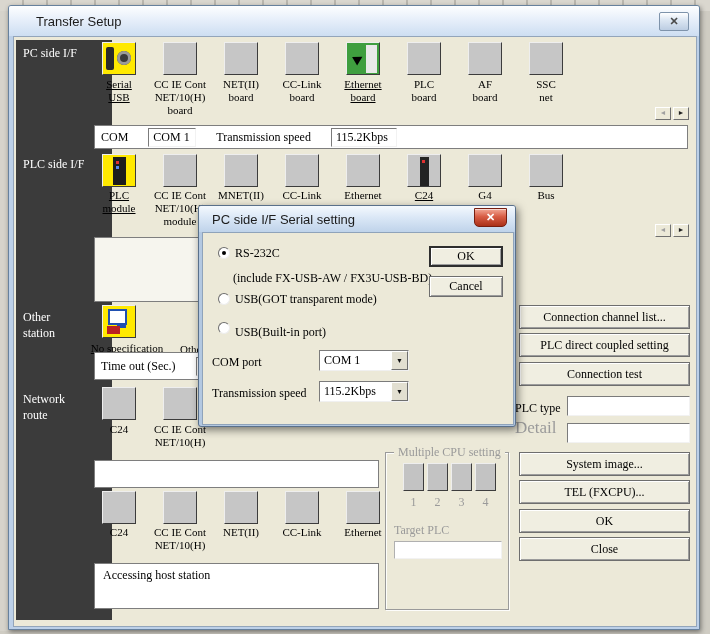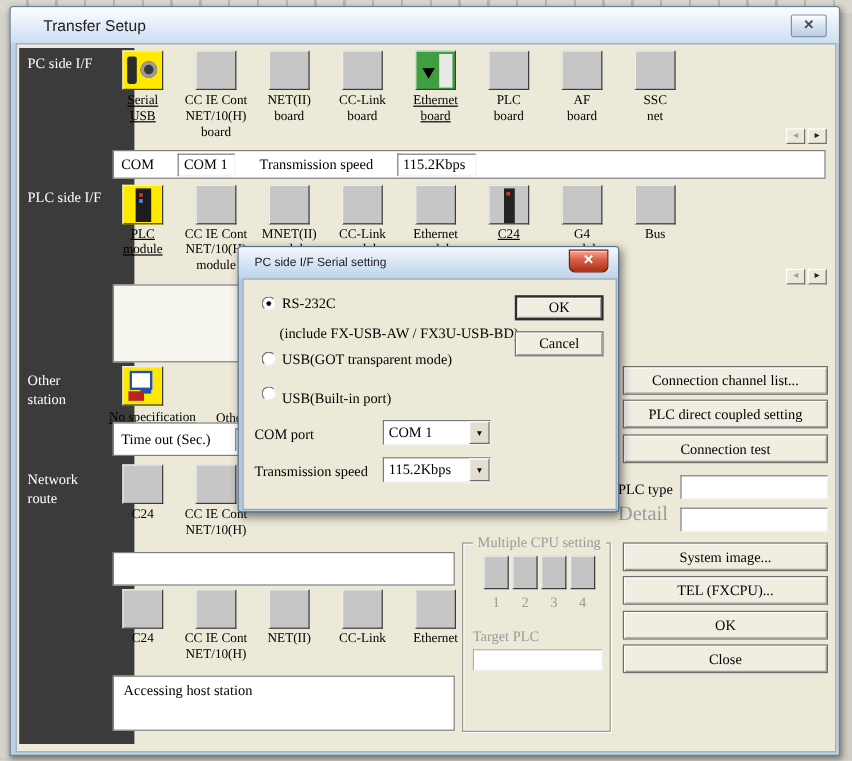--- a/index.html
+++ b/index.html
@@ -87,21 +87,21 @@
         border:1px solid;border-color:#eee #3c3c3c #3c3c3c #eee}
   .slotnum{position:absolute;width:21px;text-align:center;color:#9a9a9a;font-size:12px}
 
   
   .dlg{position:absolute;left:184px;top:168px;width:318px;height:222px;z-index:10;
        background:#b3c8e1;border:1px solid #59708b;border-radius:3px;
        box-shadow:2px 3px 8px rgba(0,0,0,.5)}
   .dtitle{height:26px;display:flex;align-items:center;
           background:linear-gradient(#f4f9fe,#dae7f6 45%,#bfd3ea);
           border-radius:2px 2px 0 0;font-family:"Liberation Sans",sans-serif;
-          font-size:10px;color:#1c1c1c;padding-left:13px}
+          font-size:13px;color:#1c1c1c;padding-left:13px}
   .redx{position:absolute;right:8px;top:2px;width:33px;height:19px;
         background:linear-gradient(#f2a896,#d85d45 45%,#aa3018);
         border:1px solid #771e10;border-radius:0 0 5px 5px;color:#fff;
         font-size:11px;font-weight:bold;text-align:center;line-height:17px;
         box-shadow:inset 0 1px 0 rgba(255,255,255,.55);cursor:default}
   .dbody{position:absolute;left:3px;top:26px;width:312px;height:193px;
          background:#ece9d8;border:1px solid #8fa3ba}
   .radio{position:absolute;width:12px;height:12px;border-radius:50%;background:#fff;
          border:1px solid;border-color:#6d6d6d #ededed #ededed #6d6d6d}
   .radio.sel::after{content:"";position:absolute;left:3px;top:3px;width:4px;height:4px;

